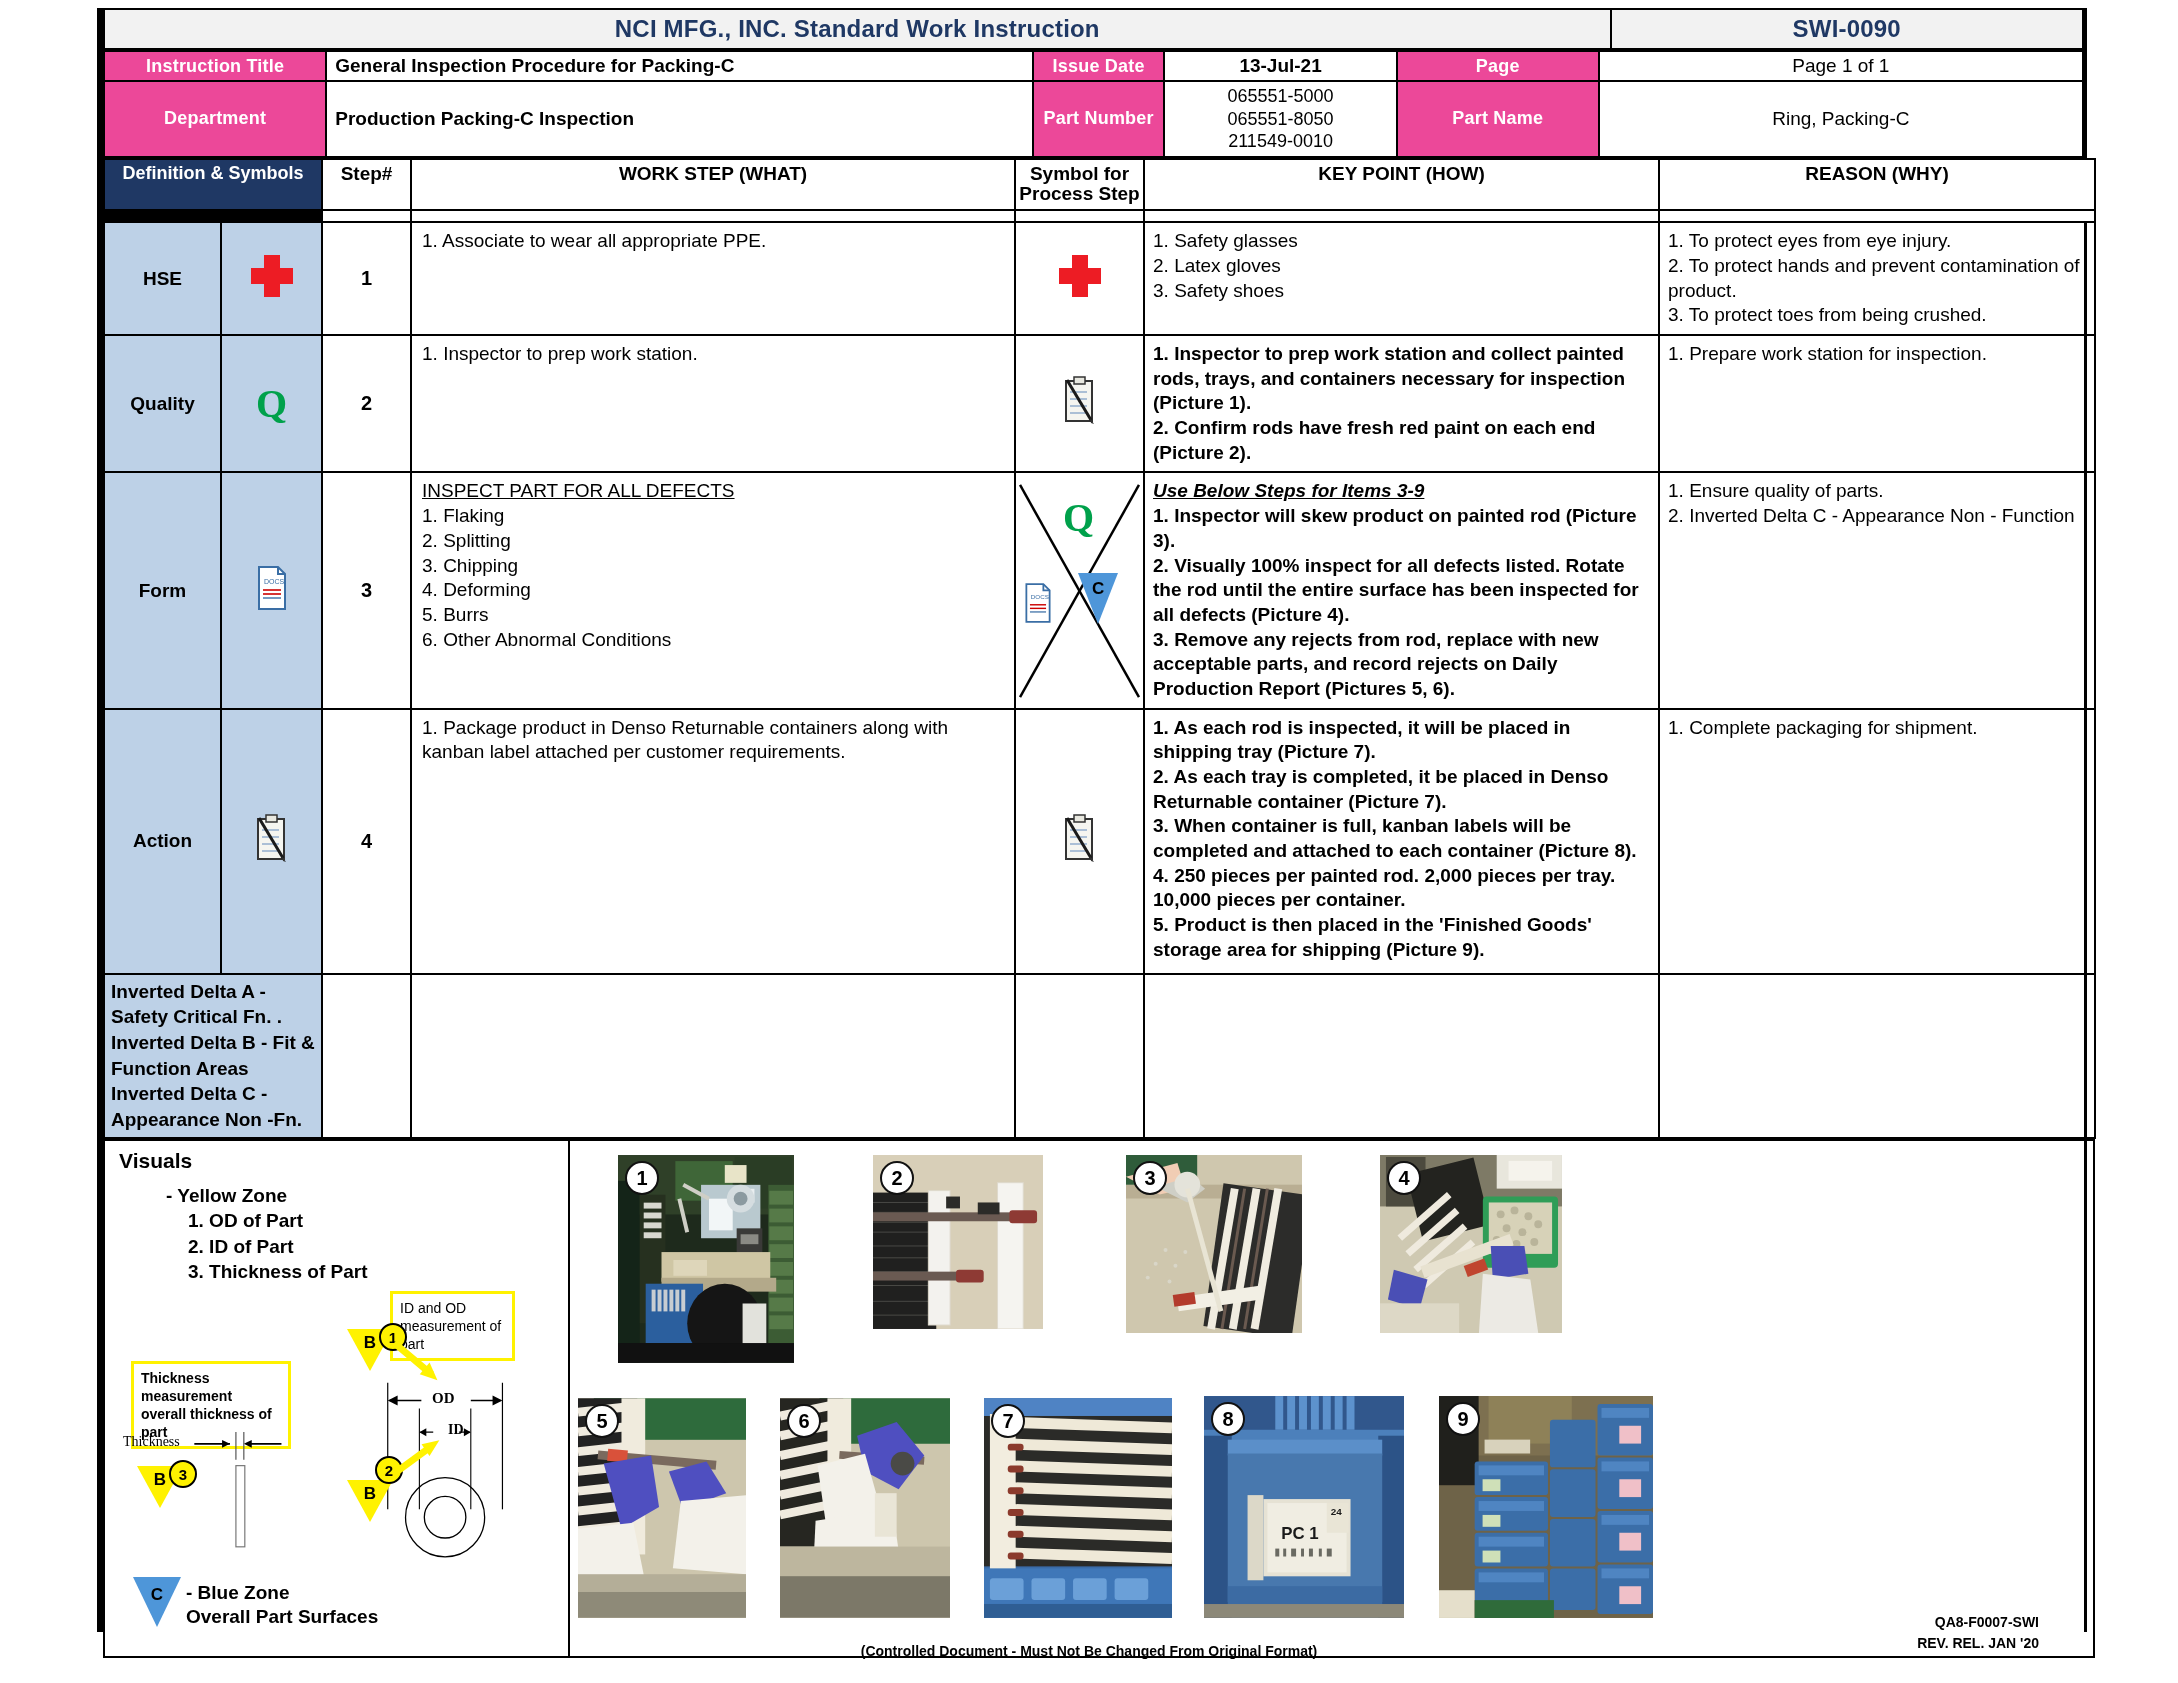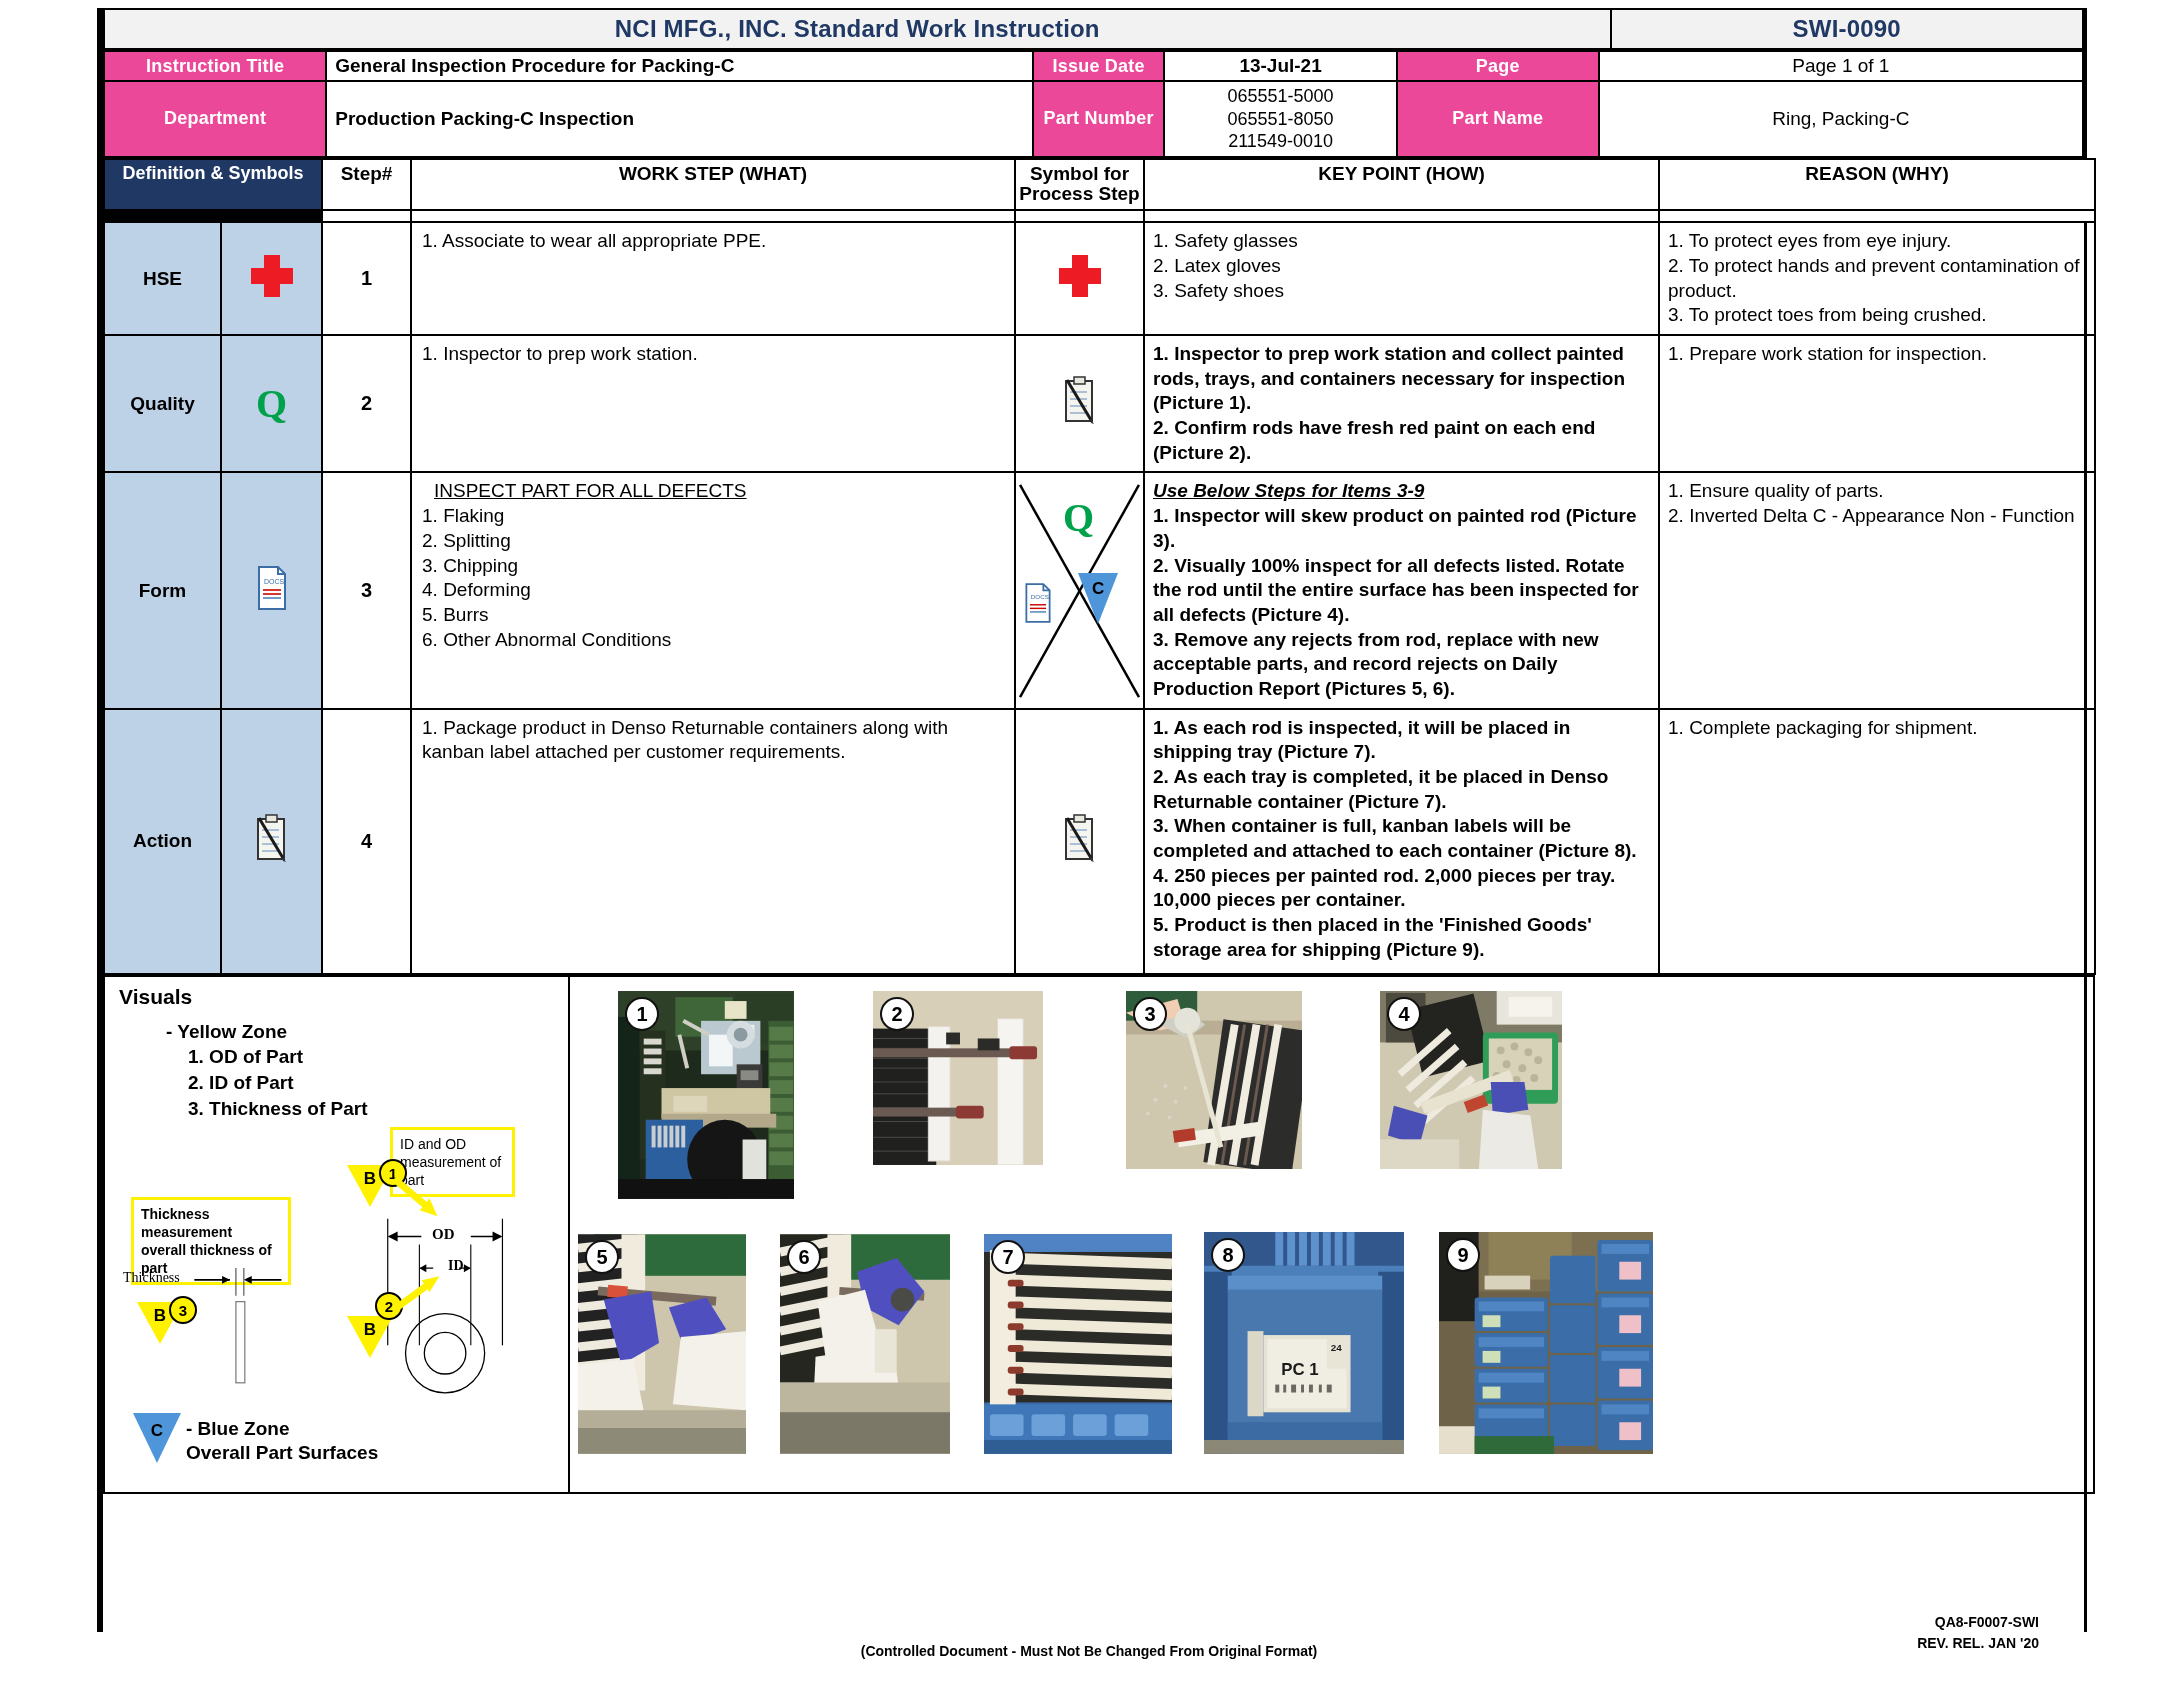--- a/index.html
+++ b/index.html
@@ -68,21 +68,21 @@
     background:#BDD1E7; text-align:center; vertical-align:middle;
   }
   .steps td.stepnum {
     text-align:center; vertical-align:middle; font-weight:bold; font-size:20px;
   }
   .steps td.work { padding:6px 8px 6px 10px; line-height:1.30; }
   .steps td.symcell { text-align:center; vertical-align:middle; position:relative; }
   .steps td.key { padding:6px 6px 6px 8px; line-height:1.30; }
   .steps td.reason { padding:6px 8px; line-height:1.30; }
   .bold { font-weight:bold; }
-  .uline { text-decoration:underline;margin-left:12px; }
+  .uline { text-decoration:underline; }
   .bi-u { font-weight:bold; font-style:italic; text-decoration:underline; }
   .blackrow td { background:#000; height:12px; border:2px solid #000; padding:0; }
   .blackrow td.white { background:#fff; }
 
   
   .redcross { position:relative; width:42px; height:42px; display:inline-block; }
   .redcross:before, .redcross:after {
     content:""; position:absolute; background:#ED1C24;
   }
   .redcross:before { left:13px; top:0; width:16px; height:42px; }
@@ -335,20 +335,28 @@
           <line x1="9" y1="37" x2="26" y2="37" stroke="#7a9bc4" stroke-width="1.2"></line>
           <line x1="6" y1="4" x2="30" y2="44" stroke="#1a1a1a" stroke-width="3"></line>
           <polygon points="29,42 33,48 30,47" fill="#333"></polygon>
         </svg>
       </td>
       <td class="key bold">1. As each rod is inspected, it will be placed in shipping tray (Picture 7).<br>2. As each tray is completed, it be placed in Denso Returnable container (Picture 7).<br>3. When container is full, kanban labels will be completed and attached to each container (Picture 8).<br>4. 250 pieces per painted rod. 2,000 pieces per tray. 10,000 pieces per container.<br>5.  Product is then placed in the 'Finished Goods' storage area for shipping (Picture 9).</td>
       <td class="reason">1. Complete packaging for shipment.</td>
     </tr>
 
 
+    <tr style="height:46px">
+      <td class="legend-cell" colspan="2">Inverted Delta A - Safety Critical Fn. .<br>Inverted Delta B - Fit &amp; Function Areas<br>Inverted Delta C  - Appearance Non -Fn.</td>
+      <td></td>
+      <td></td>
+      <td></td>
+      <td></td>
+      <td></td>
+    </tr>
   </tbody>
     </table>
 
   <table style="width:100%;table-layout:fixed;">
     <colgroup>
         <col style="width:465px">
         <col style="width:1525px">
       </colgroup>
     <tbody>
         <tr class="visuals-wrap">

